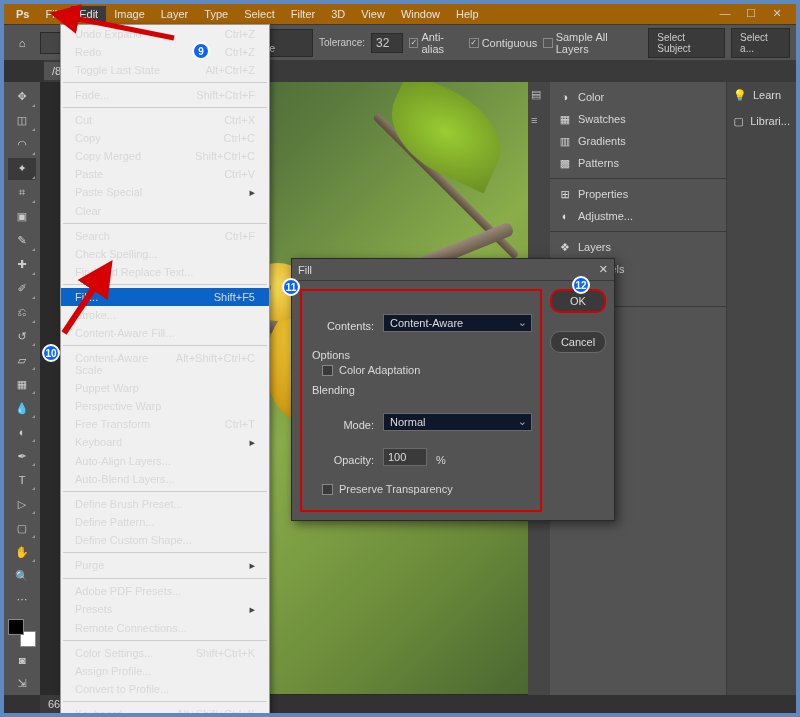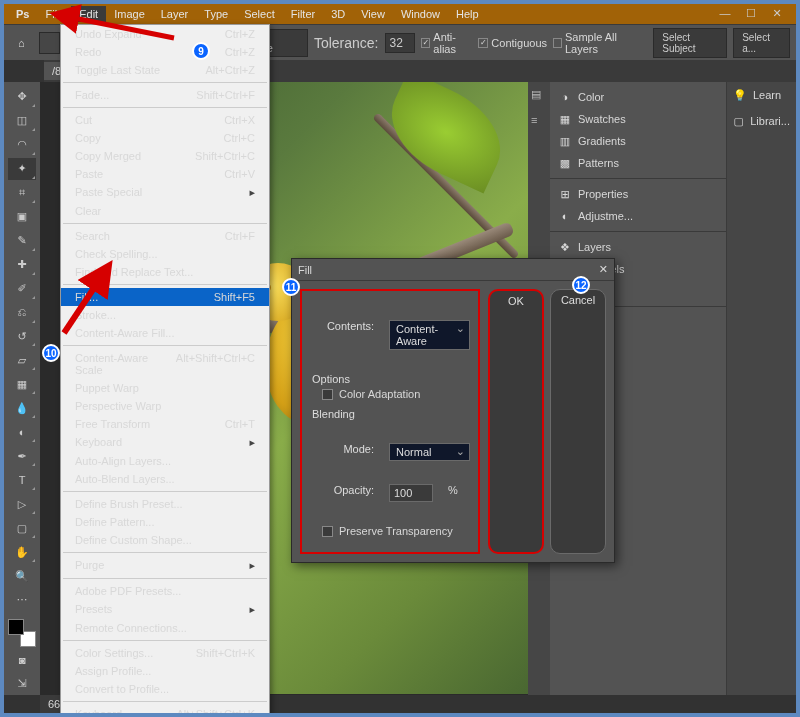--- a/index.html
+++ b/index.html
@@ -6,21 +6,21 @@
 body{background:#323232;width:800px;height:717px;overflow:hidden;position:relative;border:4px solid #5d89c0}
 .menubar{background:#a16207;height:20px;display:flex;align-items:center;padding:0 4px}
 .menubar span{padding:2px 8px;color:#e4e4e4;font-size:11px}
 .menubar span:first-child{font-weight:bold}
 .winctl{position:absolute;right:8px;top:2px;display:flex;gap:4px}
 .winctl div{width:22px;height:14px;display:flex;align-items:center;justify-content:center;color:#ccc}
 .optbar{background:#535353;height:36px;display:flex;align-items:center;padding:0 6px;gap:6px;border-top:1px solid #3a3a3a}
 .home-icon{width:26px;height:26px;display:flex;align-items:center;justify-content:center}
 .tool-icon{width:24px;height:22px;background:#464646;border:1px solid #2a2a2a}
 .ob-sel{background:#3a3a3a;border:1px solid #2a2a2a;padding:2px 16px 2px 6px;color:#ccc;font-size:10px}
-.ob-lbl{color:#ccc;font-size:14px}
+.ob-lbl{color:#ccc;font-size:10px}
 .ob-inp{background:#3a3a3a;border:1px solid #2a2a2a;padding:2px 4px;width:34px;color:#ccc;font-size:12px}
 .ob-chk{display:flex;align-items:center;gap:3px;font-size:10px}
 .ob-chk .box{width:10px;height:10px;border:1px solid #888;display:flex;align-items:center;justify-content:center;font-size:8px}
 .ob-btn{background:#3a3a3a;border:1px solid #2a2a2a;padding:3px 8px;font-size:10px;color:#ccc}
 .tabbar{background:#3a3a3a;height:22px;display:flex;align-items:center;margin-left:40px}
 .tab{background:#535353;padding:3px 20px 3px 8px;font-size:10px;color:#ccc;position:relative}
 .tab .x{position:absolute;right:5px;top:3px}
 .main{position:absolute;left:0;top:78px;right:0;bottom:18px;display:flex}
 .toolbar{width:36px;background:#535353;display:flex;flex-direction:column;align-items:center;padding-top:4px;gap:2px}
 .tool{width:28px;height:22px;display:flex;align-items:center;justify-content:center;color:#ccc;position:relative}
@@ -54,30 +54,30 @@
 .dropdown{position:absolute;left:56px;top:20px;width:210px;background:#f0f0f0;border:1px solid #999;box-shadow:2px 2px 6px rgba(0,0,0,.4);z-index:20}
 .dd-item{display:flex;justify-content:space-between;padding:3px 14px;color:#222;font-size:11px}
 .dd-item.dis{color:#999}
 .dd-item.hl{background:#0a64c8;color:#fff}
 .dd-item.sub::after{content:"▸";color:#444;margin-left:auto}
 .dd-sep{height:1px;background:#ccc;margin:3px 2px}
 .dialog{position:absolute;left:287px;top:254px;width:324px;background:#535353;border:1px solid #2a2a2a;z-index:30;box-shadow:3px 3px 10px rgba(0,0,0,.5)}
 .dlg-title{background:#535353;height:22px;display:flex;align-items:center;justify-content:space-between;padding:0 6px;border-bottom:1px solid #3a3a3a;color:#ddd;font-size:11px}
 .dlg-body{display:flex;padding:8px;gap:8px}
 .dlg-form{flex:1;border:2px solid #d60000;padding:6px 8px 12px}
-.dlg-row{display:flex;align-items:flex-start;gap:15px;margin:23px 0}
+.dlg-row{display:flex;align-items:flex-end;gap:9px;margin:17px 0}
 .dlg-lbl{width:64px;text-align:right;color:#ddd;font-size:11px}
 .dlg-sel{flex:1;background:#0f172a;border:1px solid #6a6a6a;padding:2px 16px 2px 6px;color:#ddd;font-size:11px;position:relative}
 .dlg-sel::after{content:"⌄";position:absolute;right:4px;top:1px;color:#aaa}
 .dlg-sect{color:#ddd;font-size:11px;margin:8px 0 3px 2px}
 .dlg-chk{display:flex;align-items:center;gap:6px;margin:3px 0 3px 12px;color:#ccc}
 .dlg-chk.dis{color:#777}
 .dlg-chk .box{width:11px;height:11px;border:1px solid #888;background:#3a3a3a}
 .dlg-inp{width:44px;background:#3a3a3a;border:1px solid #6a6a6a;padding:2px 4px;color:#ddd;font-size:11px}
-.dlg-btns{display:flex;flex-direction:row;gap:6px}
+.dlg-btns{display:flex;flex-direction:column;gap:18px}
 .dlg-btn{width:56px;padding:4px 0;text-align:center;background:#3a3a3a;border:1px solid #6a6a6a;border-radius:10px;color:#ddd;font-size:11px}
 .dlg-btn.ok{border:2px solid #d60000}
 .arrow-red{position:absolute;z-index:40}
 .arrow-red svg{overflow:visible}
 .badge{position:absolute;width:18px;height:18px;border-radius:50%;background:#0a64ff;border:2px solid #fff;color:#fff;display:flex;align-items:center;justify-content:center;font-size:10px;font-weight:bold;z-index:50}
 </style>
 </head>
 <body>
 
 <div class="menubar">

